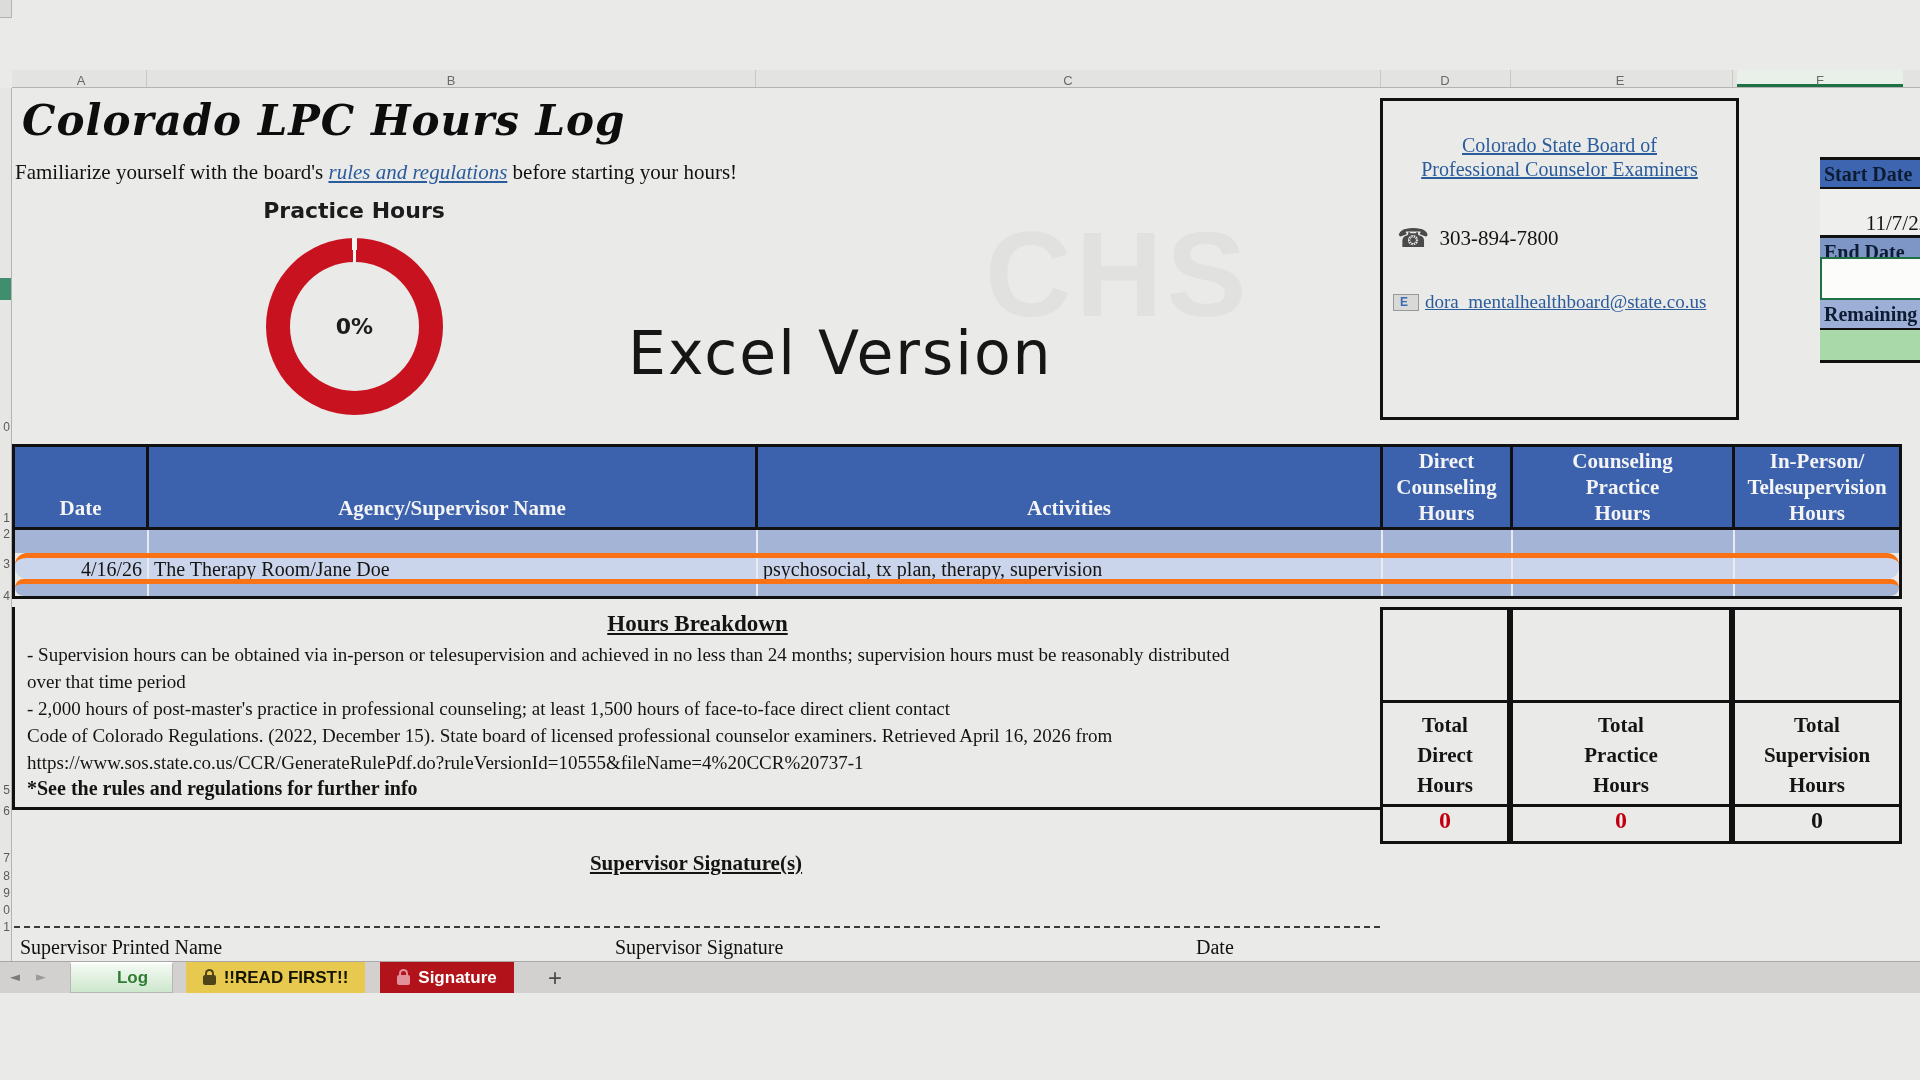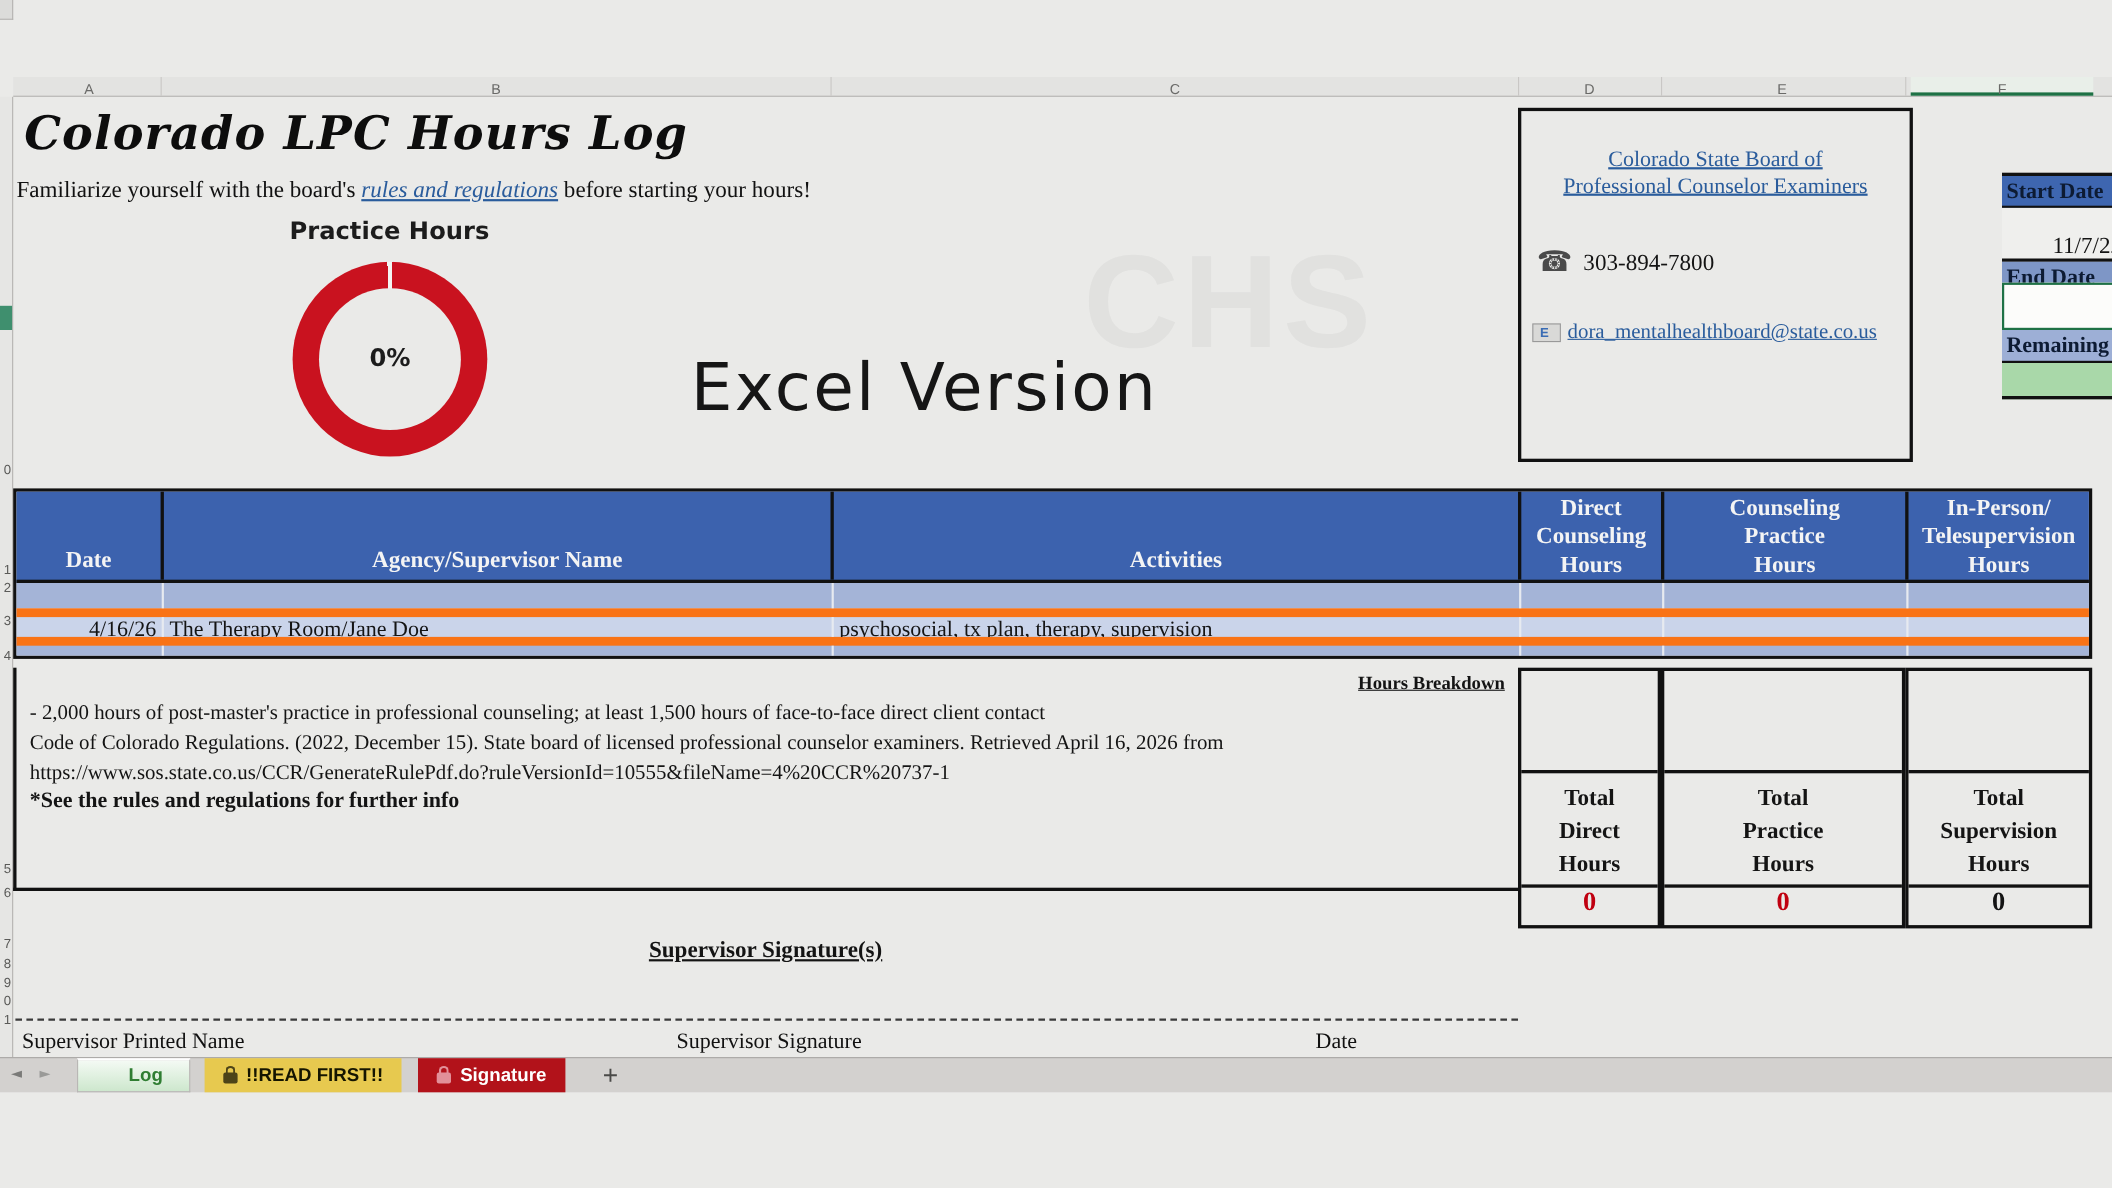--- a/index.html
+++ b/index.html
@@ -60,29 +60,29 @@
   
   .log-table { left:12px; top:444px; width:1890px; border:3px solid #111; }
   .lt-hdr { display:flex; background:#3c62ae; height:83px; border-bottom:3px solid #111; }
   .lt-hcell { color:#f4f4f4; font-weight:bold; font-size:21px; text-align:center; border-right:3px solid #111; display:flex; align-items:flex-end; justify-content:center; padding-bottom:6px; white-space:pre-line; line-height:26px; }
   .lt-hcell.mid { align-items:center; padding-bottom:0; }
   .lt-hcell:last-child { border-right:none; }
   .w-a{width:134px;} .w-b{width:609px;} .w-c{width:625px;} .w-d{width:130px;} .w-e{width:222px;} .w-f{flex:1;}
   .lt-row { display:flex; }
   .lt-row.dark { background:#a4b4d7; height:23px; }
   .lt-row.light { background:#cad4ea; height:26px; }
-  .lt-row.sep { border-top:8px solid #f97316; }
+  .lt-row.sep { border-top:5px solid #f97316;border-radius:12px; }
   .lt-row.last { height:17px; }
   .lt-cell { border-right:2px solid #e7eaf0; font-size:20px; padding:0 5px; overflow:hidden; white-space:nowrap; }
   .lt-cell:last-child { border-right:none; }
   .ta-r { text-align:right; }
 
   
   .breakdown { left:12px; top:607px; width:1368px; height:203px; border-left:3px solid #111; border-bottom:3px solid #111; padding:4px 12px 0 12px; }
-  .bd-title { text-align:right; font-weight:bold; font-size:17px; text-decoration:underline; margin-bottom:4px; }
+  .bd-title { text-align:center; font-weight:bold; font-size:23px; text-decoration:underline; margin-bottom:4px; }
   .bd-line { font-size:19px; line-height:27px; white-space:pre-line; }
   .bd-note { font-size:20px; font-weight:bold; margin-top:1px; }
 
   .tot-col { top:607px; border:3px solid #111; background:#eaeae8; }
   .tc-d { left:1380px; width:130px; } .tc-e { left:1510px; width:222px; } .tc-f { left:1732px; width:170px; }
   .tot-blank { height:90px; }
   .tot-label { height:104px; border-top:3px solid #111; font-weight:bold; font-size:21px; text-align:center; white-space:pre-line; line-height:30px; padding-top:7px; }
   .tot-val { height:37px; border-top:3px solid #111; font-weight:bold; font-size:24px; text-align:center; }
   .red-val { color:#c00010; } .black-val { color:#141414; }
 
@@ -219,20 +219,22 @@
         <div class="lt-cell w-b"></div>
         <div class="lt-cell w-c"></div>
         <div class="lt-cell w-d"></div>
         <div class="lt-cell w-e"></div>
         <div class="lt-cell w-f"></div>
     </div>
   </div>
 
   <div class="abs breakdown">
     <div class="bd-title">Hours Breakdown</div>
+    <div class="bd-line">- Supervision hours can be obtained via in-person or telesupervision and achieved in no less than 24 months; supervision hours must be reasonably distributed
+over that time period</div>
     <div class="bd-line">- 2,000 hours of post-master's practice in professional counseling; at least 1,500 hours of face-to-face direct client contact</div>
     <div class="bd-line">Code of Colorado Regulations. (2022, December 15). State board of licensed professional counselor examiners. Retrieved April 16, 2026 from
 https://www.sos.state.co.us/CCR/GenerateRulePdf.do?ruleVersionId=10555&amp;fileName=4%20CCR%20737-1</div>
     <div class="bd-note">*See the rules and regulations for further info</div>
   </div>
 
   <div class="abs tot-col tc-d">
     <div class="tot-blank"></div>
     <div class="tot-label">Total
 Direct

